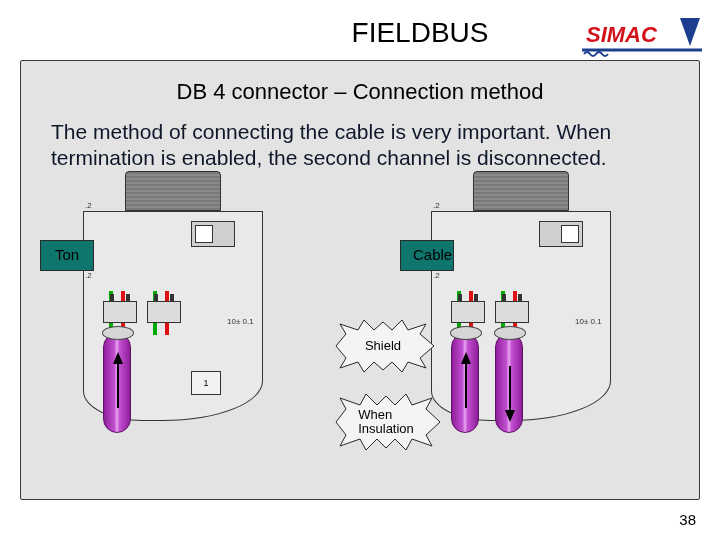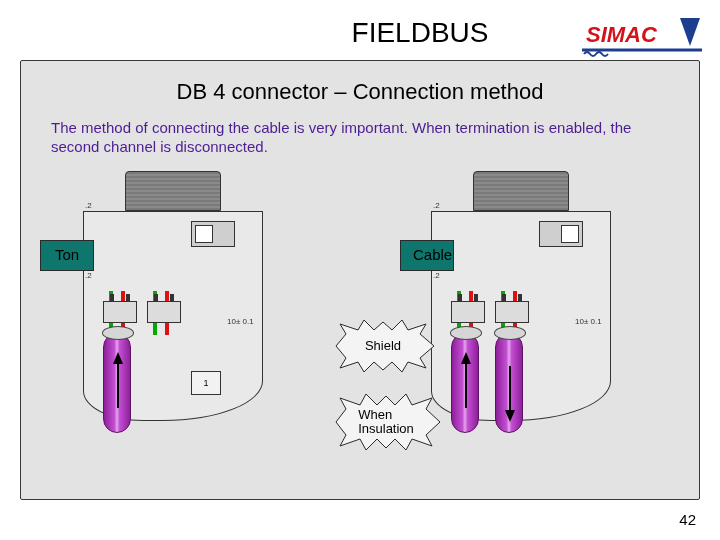--- a/index.html
+++ b/index.html
@@ -52,23 +52,23 @@
     width: 100%;
     text-align: center;
     font-size: 22px;
     color: #000;
   }
   .body-text {
     position: absolute;
     top: 58px;
     left: 30px;
     right: 30px;
-    font-size: 15px;
+    font-size: 21px;
     line-height: 1.25;
-    color: #4c1d95;
+    color: #0f172a;
   }
   
   .connectors {
     position: absolute;
     left: 40px;
     top: 110px;
     width: 600px;
     height: 300px;
   }
   .connector {
@@ -349,14 +349,14 @@
   </div>
 
   <div class="star star-ins">
     <svg viewBox="0 0 112 56" preserveAspectRatio="none">
       <polygon points="6,28 16,15 10,4 30,11 36,0 47,11 56,2 65,11 76,0 82,11 102,4 96,15 110,28 96,41 102,52 82,45 76,56 65,45 56,54 47,45 36,56 30,45 10,52 16,41" fill="#f4f4f4" stroke="#2a2a2a" stroke-width="1"></polygon>
     </svg>
     <span style="white-space:pre-line;">When
 Insulation</span>
   </div>
 
-  <div class="page-num">42</div>
+  <div class="page-num">38</div>
 </div>
 
 </body></html>

